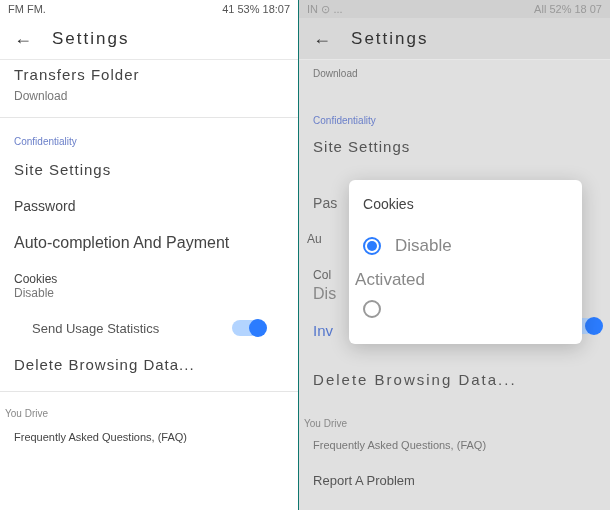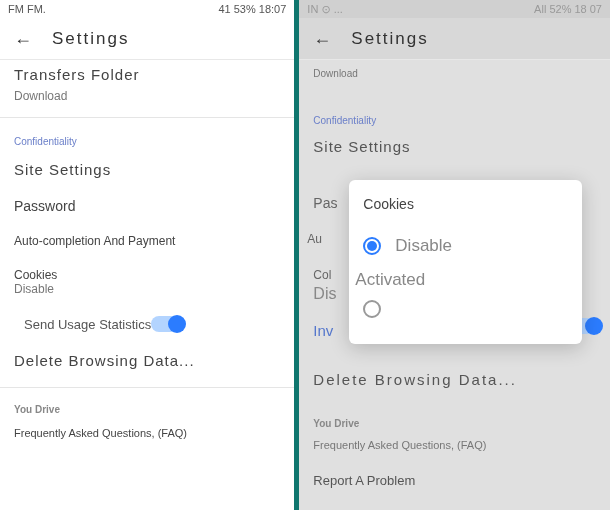--- a/index.html
+++ b/index.html
@@ -1,18 +1,18 @@
 <!DOCTYPE html>
 <html><head>
   <meta charset="utf-8">
   <style>
     * { margin: 0; padding: 0; box-sizing: border-box; font-family: -apple-system, BlinkMacSystemFont, sans-serif; }
     body { display: flex; width: 610px; height: 510px; background: #fff; }
     .screen { position: relative; height: 510px; overflow: hidden; }
-    .screen-left { width: 347px; background: #fff; border-right: 5px solid #0f766e; }
+    .screen-left { width: 347px; background: #fff; border-right: 1px solid #0f766e; }
     .screen-right { width: 361px; background: #e0e0e0; }
     
     .statusbar { display: flex; justify-content: space-between; align-items: center; padding: 2px 8px; font-size: 11px; height: 18px; }
     .statusbar-left { color: #555; }
     .statusbar-right { color: #555; }
     .screen-right .statusbar { background: #d0d0d0; color: #888; }
     .screen-right .statusbar-left, .screen-right .statusbar-right { color: #999; }
     
     .header { display: flex; align-items: center; padding: 10px 14px; border-bottom: 1px solid #e8e8e8; }
     .screen-left .header { background: #fff; }
@@ -25,38 +25,38 @@
     .row-title { font-size: 15px; color: #444; letter-spacing: 1px; padding: 6px 14px; }
     .row-sub { font-size: 12px; color: #777; padding: 0 14px 6px; }
     .divider { border-bottom: 1px solid #e5e5e5; margin: 8px 0; }
     
     .section-label { font-size: 10px; color: #6a7fc9; padding: 10px 14px 4px; }
     
     .setting-row { padding: 10px 14px; font-size: 14px; color: #444; position: relative; }
     .setting-row-lg { font-size: 15px; letter-spacing: 1px; }
     .setting-sub { font-size: 12px; color: #777; }
     
-    .toggle-row { display: flex; justify-content: flex-start; align-items: center; padding: 10px 24px; }
+    .toggle-row { display: flex; justify-content: space-between; align-items: center; padding: 10px 32px; }
     .toggle-label { font-size: 13px; color: #555; }
     .toggle { width: 34px; height: 16px; background: #b3d4ff; border-radius: 10px; position: relative; cursor: pointer; }
     .toggle::after { content: ""; position: absolute; width: 18px; height: 18px; background: #2b7cff; border-radius: 50%; top: -1px; right: -1px; }
     .modal { position: absolute; top: 180px; left: 50px; right: 28px; background: #fff; border-radius: 6px; box-shadow: 0 4px 20px rgba(0,0,0,0.2); padding: 16px 14px; z-index: 10; }
     .modal-title { font-size: 14px; color: #444; margin-bottom: 14px; }
     .radio-row { display: flex; align-items: center; padding: 10px 0; cursor: pointer; }
     .radio { width: 18px; height: 18px; border: 2px solid #999; border-radius: 50%; margin-right: 14px; position: relative; flex-shrink: 0; }
     .radio.selected { border-color: #2b7cff; }
     .radio.selected::after { content: ""; position: absolute; width: 10px; height: 10px; background: #2b7cff; border-radius: 50%; top: 2px; left: 2px; }
     .radio-label { font-size: 17px; color: #888; }
     .radio-label-sm { font-size: 12px; color: #555; }
     
     .bg-text { position: absolute; font-size: 14px; color: #666; z-index: 5; }
     .bg-row { padding: 8px 14px; font-size: 13px; color: #777; }
     .bg-title { font-size: 15px; letter-spacing: 1px; color: #555; padding: 8px 14px; }
     
-    .small-label { font-size: 10px; color: #888; padding: 8px 14px 2px; font-weight: bold; }
+    .small-label { font-size: 10px; color: #888; padding: 8px 5px 2px; }
   </style>
 </head>
 <body>
 
 <div class="screen screen-left">
   <div class="statusbar">
     <span class="statusbar-left">FM FM.</span>
     <span class="statusbar-right">41 53% 18:07</span>
   </div>
   <div class="header">
@@ -64,21 +64,21 @@
     <span class="header-title">Settings</span>
   </div>
   <div class="content">
     <div class="row-title">Transfers Folder</div>
     <div class="row-sub">Download</div>
     <div class="divider"></div>
 
     <div class="section-label">Confidentiality</div>
     <div class="setting-row setting-row-lg">Site Settings</div>
     <div class="setting-row">Password</div>
-    <div class="setting-row" style="font-size:12px">Auto-completion And Payment</div>
+    <div class="setting-row" style="font-size:16px">Auto-completion And Payment</div>
 
     <div class="setting-row">
       <div style="font-size:12px">Cookies</div>
       <div class="setting-sub">Disable</div>
     </div>
 
     <div class="toggle-row">
       <span class="toggle-label">Send Usage Statistics</span>
       <span class="toggle"></span>
     </div>

